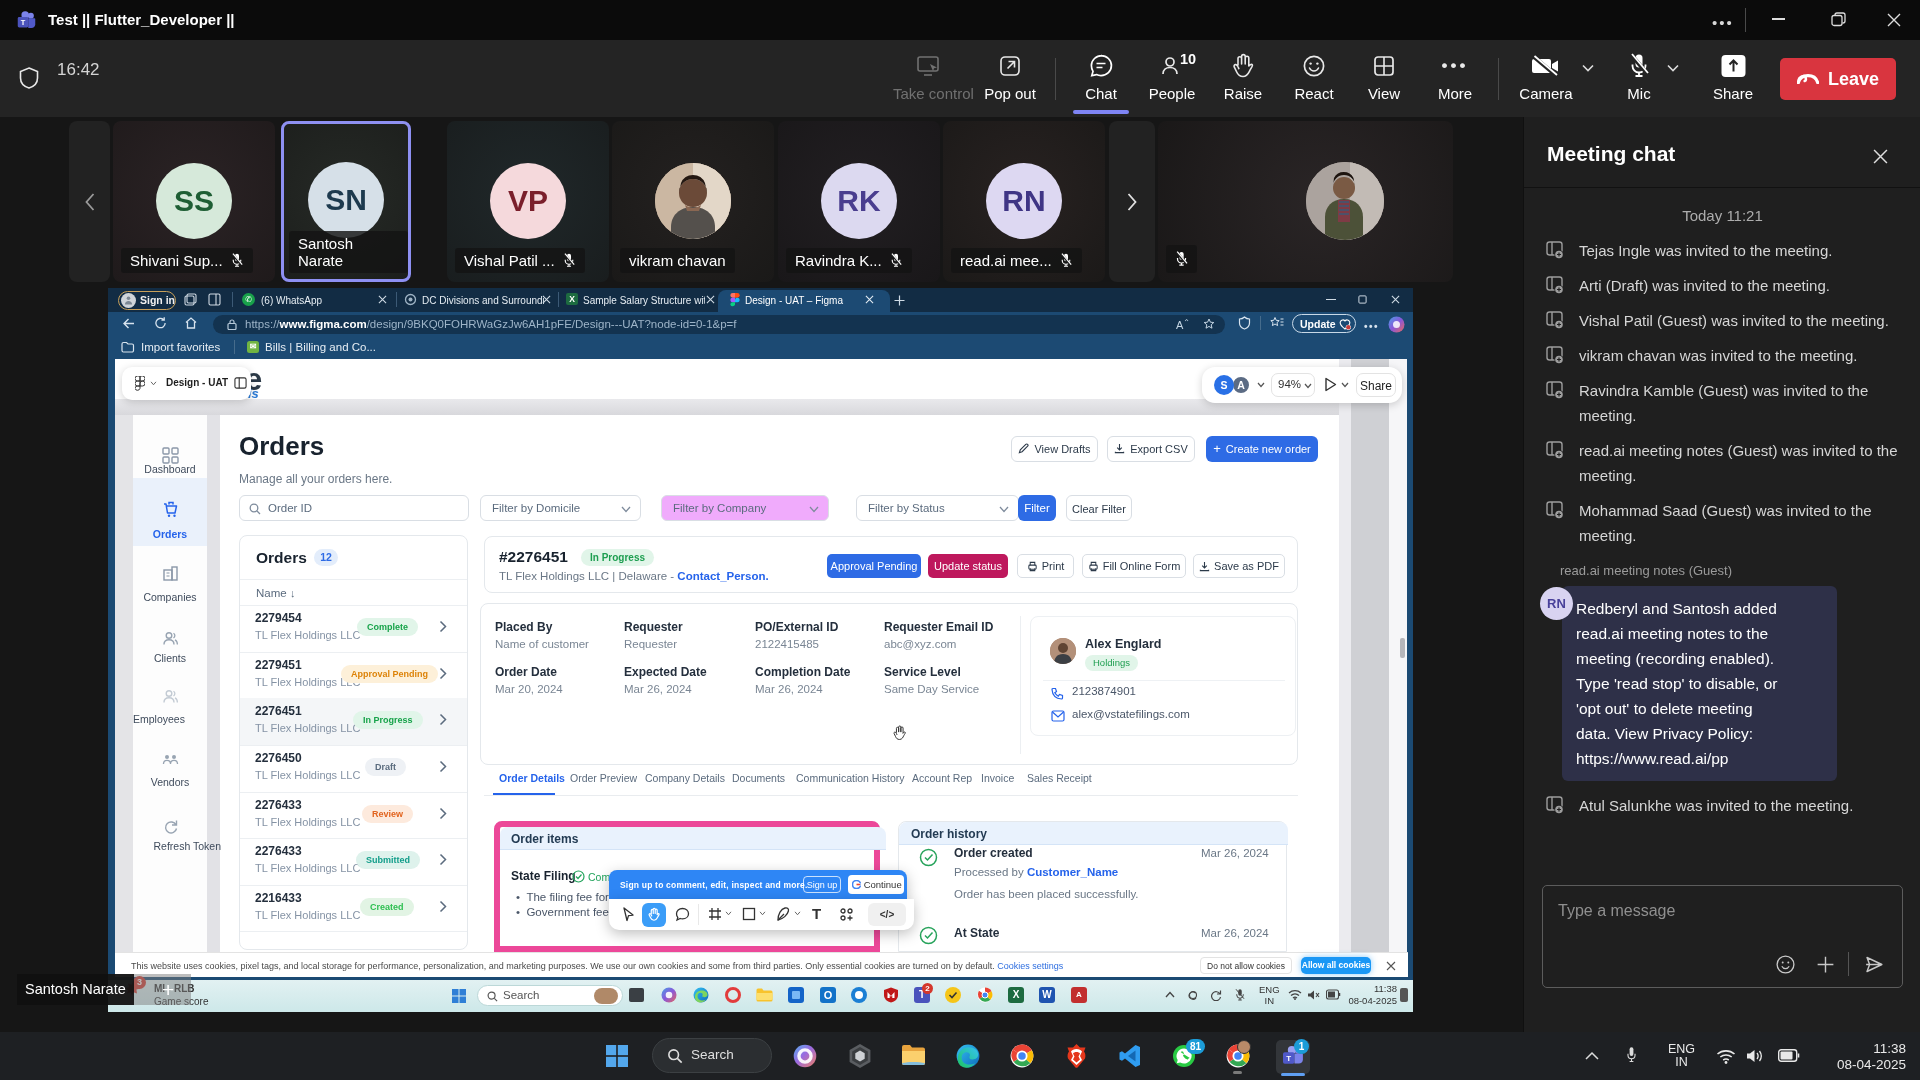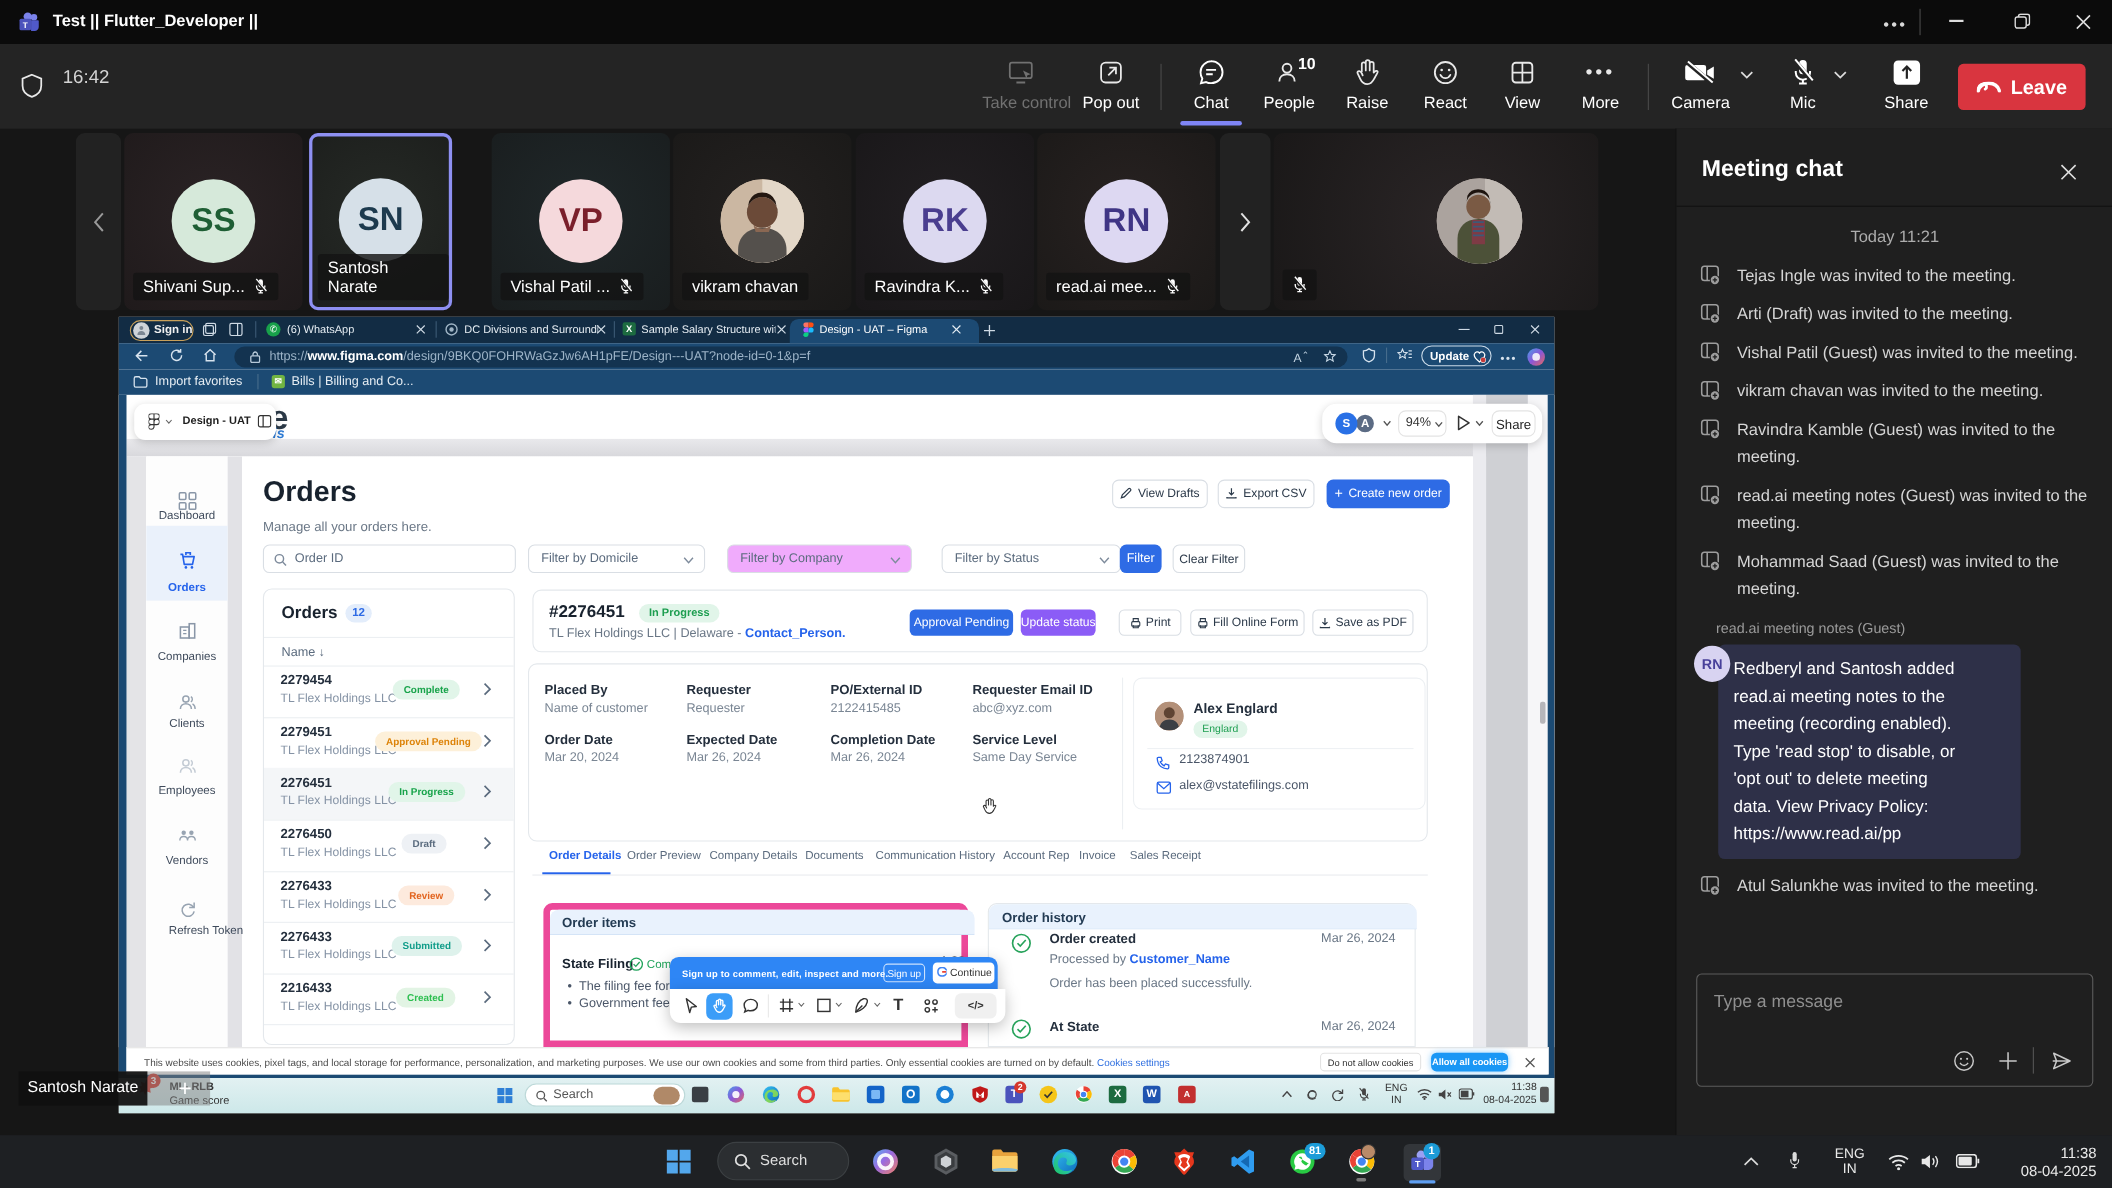--- a/index.html
+++ b/index.html
@@ -446,21 +446,21 @@
           <circle cx="7" cy="5.5" r="2.8" fill="none" stroke="#98a4b2" stroke-width="1.4"></circle>
           <path d="M2 14.5 c0-3 2.2-4.8 5-4.8 s5 1.8 5 4.8" fill="none" stroke="#98a4b2" stroke-width="1.4"></path>
           <path d="M11.5 3.2 a2.8 2.8 0 0 1 0 4.8 M13 9.9 c1.6.8 2.4 2.3 2.4 4.6" fill="none" stroke="#98a4b2" stroke-width="1.3"></path>
         </svg>
       <div class="abs" style="left:25px;top:293px;width:74px;text-align:center;font-size:10.5px;color:#3f4b5c">Clients</div>
       <svg class="abs" style="left:54px;top:329px" width="17" height="17" viewBox="0 0 17 17">
           <circle cx="7" cy="5.5" r="2.8" fill="none" stroke="#c3cbd4" stroke-width="1.4"></circle>
           <path d="M2 14.5 c0-3 2.2-4.8 5-4.8 s5 1.8 5 4.8" fill="none" stroke="#c3cbd4" stroke-width="1.4"></path>
           <path d="M11.5 3.2 a2.8 2.8 0 0 1 0 4.8 M13 9.9 c1.6.8 2.4 2.3 2.4 4.6" fill="none" stroke="#c3cbd4" stroke-width="1.3"></path>
         </svg>
-      <div class="abs" style="left:25px;top:354px;width:74px;text-align:center;font-size:10.5px;color:#3f4b5c">Employees</div>
+      <div class="abs" style="left:25px;top:354px;width:74px;text-align:left;font-size:10.5px;color:#3f4b5c">Employees</div>
       <svg class="abs" style="left:54px;top:392px" width="17" height="17" viewBox="0 0 17 17">
           <circle cx="5" cy="6" r="2" fill="#98a4b2"></circle>
           <circle cx="12" cy="6" r="2" fill="#98a4b2"></circle>
           <path d="M1.5 13 c0-2.3 1.5-3.6 3.5-3.6 s3.5 1.3 3.5 3.6 M8.5 13 c0-2.3 1.5-3.6 3.5-3.6 s3.5 1.3 3.5 3.6" fill="none" stroke="#98a4b2" stroke-width="1.3"></path>
         </svg>
       <div class="abs" style="left:25px;top:417px;width:74px;text-align:center;font-size:10.5px;color:#3f4b5c">Vendors</div>
       <svg class="abs" style="left:54px;top:459px" width="17" height="17" viewBox="0 0 17 17">
           <path d="M14 7 a5.5 5.5 0 1 0 .5 3.5 M14.5 2.5 v4.5 h-4.5" fill="none" stroke="#98a4b2" stroke-width="1.4"></path>
         </svg>
       <div class="abs" style="left:11px;top:481px;width:102px;text-align:right;font-size:10.5px;color:#3f4b5c">Refresh Token</div>
@@ -516,21 +516,21 @@
         <div class="abs" style="left:0;top:302px;width:229px;height:1px;background:#eceff2"></div>
         <div class="abs" style="left:0;top:349px;width:229px;height:1px;background:#eceff2"></div>
         <div class="abs" style="left:0;top:395px;width:229px;height:1px;background:#eceff2"></div>
       </div>
 
       <div class="abs" style="left:376px;top:177.5px;width:814px;height:57px;background:#fff;border:1px solid #e4e8ec;border-radius:8px">
         <div class="abs" style="left:14px;top:11px;font-size:15.5px;font-weight:700;color:#18222e">#2276451</div>
         <div class="abs" style="left:96px;top:12px;height:17px;background:#e1f5e9;border-radius:9px;color:#1d9e50;font-size:10px;font-weight:700;padding:0 9px;line-height:17px">In Progress</div>
         <div class="abs" style="left:14px;top:33px;font-size:11.5px;color:#6a7786">TL Flex Holdings LLC | Delaware - <span style="color:#2563eb;font-weight:700">Contact_Person.</span></div>
         <div class="abs" style="left:342px;top:17px;width:94px;height:24px;background:#2e6be5;border-radius:5px;color:#fff;font-size:11px;text-align:center;line-height:24px">Approval Pending</div>
-        <div class="abs" style="left:443px;top:17px;width:68px;height:24px;background:#8b5cf6;border-radius:5px;color:#fff;font-size:11px;text-align:center;line-height:24px">Update status</div>
+        <div class="abs" style="left:443px;top:17px;width:80px;height:24px;background:#be185d;border-radius:5px;color:#fff;font-size:11px;text-align:center;line-height:24px">Update status</div>
         <div class="abs" style="left:532px;top:17px;width:57px;height:24px;border:1px solid #d9dee4;border-radius:5px;display:flex;align-items:center;justify-content:center;gap:4px;font-size:11px;color:#2c3a4a"><svg width="11" height="11" viewBox="0 0 12 12">
               <rect x="2" y="4.5" width="8" height="4.5" rx="1" fill="none" stroke="#2c3a4a" stroke-width="1.1"></rect>
               <path d="M3.5 4.5 V1.5 h5 v3 M3.5 8 v2.5 h5 V8" fill="none" stroke="#2c3a4a" stroke-width="1.1"></path>
             </svg>Print</div>
         <div class="abs" style="left:597px;top:17px;width:104px;height:24px;border:1px solid #d9dee4;border-radius:5px;display:flex;align-items:center;justify-content:center;gap:4px;font-size:11px;color:#2c3a4a"><svg width="11" height="11" viewBox="0 0 12 12">
               <rect x="2" y="4.5" width="8" height="4.5" rx="1" fill="none" stroke="#2c3a4a" stroke-width="1.1"></rect>
               <path d="M3.5 4.5 V1.5 h5 v3 M3.5 8 v2.5 h5 V8" fill="none" stroke="#2c3a4a" stroke-width="1.1"></path>
             </svg>Fill Online Form</div>
         <div class="abs" style="left:708px;top:17px;width:92px;height:24px;border:1px solid #d9dee4;border-radius:5px;display:flex;align-items:center;justify-content:center;gap:4px;font-size:11px;color:#2c3a4a"><svg width="11" height="11" viewBox="0 0 12 12">
               <path d="M6 1 v6 M3.5 5 L6 7.5 L8.5 5 M1.5 9.5 v1 h9 v-1" fill="none" stroke="#2c3a4a" stroke-width="1.2"></path>
@@ -555,21 +555,21 @@
         <div class="abs" style="left:403px;top:61px;font-size:12px;font-weight:700;color:#242f3d">Service Level</div>
         <div class="abs" style="left:403px;top:79px;font-size:11.5px;color:#7a8694">Same Day Service</div>
         <div class="abs" style="left:539px;top:12px;width:1px;height:138px;background:#eceff2"></div>
         <div class="abs" style="left:549px;top:12px;width:266px;height:120px;background:#fff;border:1px solid #edf0f3;border-radius:8px">
           <div class="abs" style="left:19px;top:21px;width:26px;height:26px;border-radius:50%;background:#a8826a;overflow:hidden"><svg width="26" height="26" viewBox="0 0 26 26">
                 <rect width="26" height="26" fill="#b39079"></rect>
                 <circle cx="13" cy="10" r="5" fill="#5f4433"></circle>
                 <path d="M13 16 c-6 0-9 4-9 10 h18 c0-6-3-10-9-10z" fill="#3c3f44"></path>
               </svg></div>
           <div class="abs" style="left:54px;top:20px;font-size:12.5px;font-weight:700;color:#242f3d">Alex Englard</div>
-          <div class="abs" style="left:54px;top:38px;height:16px;background:#e1f5e9;border-radius:8px;color:#1d9e50;font-size:9.5px;padding:0 8px;line-height:16px">Englard</div>
+          <div class="abs" style="left:54px;top:38px;height:16px;background:#e1f5e9;border-radius:8px;color:#1d9e50;font-size:9.5px;padding:0 8px;line-height:16px">Holdings</div>
           <div class="abs" style="left:12px;top:63px;width:242px;height:1px;background:#eef1f4"></div>
           <svg class="abs" style="left:20px;top:70px" width="13" height="13" viewBox="0 0 13 13">
               <path d="M2 1.5 h2.5 l1 3 -1.7 1.2 a9 9 0 0 0 3.5 3.5 L8.5 7.5 l3 1 V11 a1 1 0 0 1 -1 1 C5 11.6 1.4 8 1 2.5 a1 1 0 0 1 1-1z" fill="none" stroke="#2563eb" stroke-width="1.2"></path>
             </svg>
           <div class="abs" style="left:41px;top:68px;font-size:11.5px;color:#4a5668">2123874901</div>
           <svg class="abs" style="left:20px;top:93px" width="14" height="12" viewBox="0 0 14 12">
               <rect x="1" y="1" width="12" height="10" rx="1.5" fill="none" stroke="#2563eb" stroke-width="1.2"></rect>
               <path d="M1.5 2 L7 7 L12.5 2" fill="none" stroke="#2563eb" stroke-width="1.2"></path>
             </svg>
           <div class="abs" style="left:41px;top:91px;font-size:11.5px;color:#4a5668">alex@vstatefilings.com</div>

